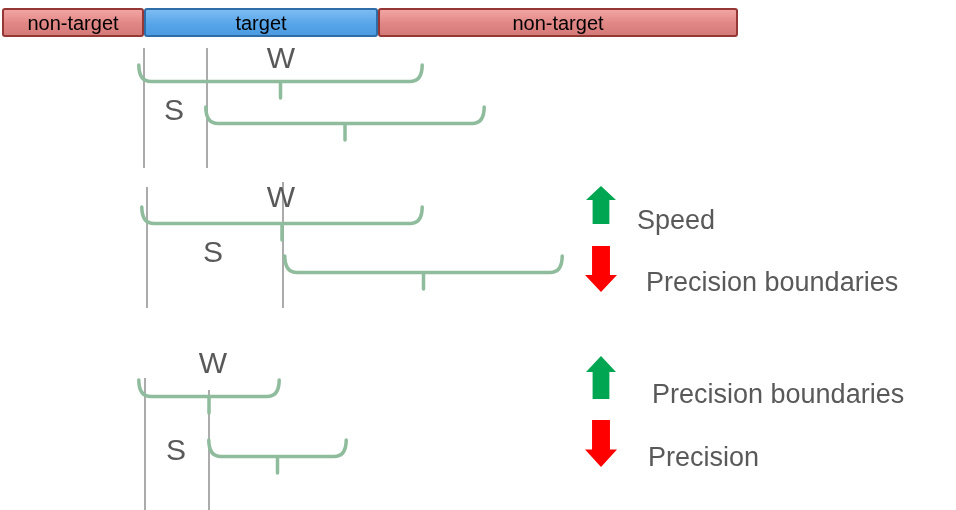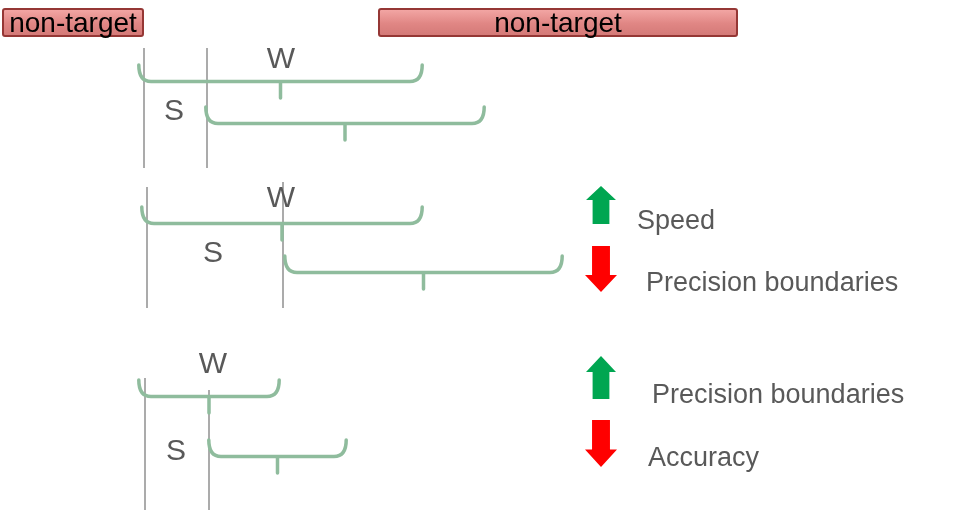--- a/index.html
+++ b/index.html
@@ -4,21 +4,21 @@
 <style>
   html,body{margin:0;padding:0;background:#ffffff;}
   #stage{
     position:relative;width:956px;height:510px;overflow:hidden;background:#ffffff;
     font-family:"Liberation Sans", sans-serif;
   }
   
   .bar-seg{
     position:absolute;top:8px;height:29px;box-sizing:border-box;
     border-radius:3px;display:flex;align-items:center;justify-content:center;
-    font-size:28px;color:var(--c-bar-text);line-height:1;
+    font-size:20px;color:var(--c-bar-text);line-height:1;
   }
   .bar-seg.non-target{
     background:linear-gradient(180deg, var(--c-non-target-fill-top) 0%, var(--c-non-target-fill) 55%, var(--c-non-target-fill-bottom) 100%);
     border:2px solid var(--c-non-target-border);
   }
   .bar-seg.target{
     background:linear-gradient(180deg, var(--c-target-fill-top) 0%, var(--c-target-fill) 60%, var(--c-target-fill-bottom) 100%);
     border:2px solid var(--c-target-border);
   }
   
@@ -45,20 +45,23 @@
     position:absolute;font-size:27px;color:var(--c-label-text);line-height:1.1;white-space:nowrap;margin-top:12px;
   }
 </style>
 </head>
 <body>
 
 <div id="stage">
 
   <div class="bar-seg non-target" style="left:2px;width:142px;">
     <span>non-target</span>
+  </div>
+  <div class="bar-seg target" style="left:144px;width:234px;">
+    <span>target</span>
   </div>
   <div class="bar-seg non-target" style="left:378px;width:360px;">
     <span>non-target</span>
   </div>
 
   <div class="vline" style="left:143px;top:48px;height:120px;"></div>
   <div class="vline" style="left:206px;top:48px;height:120px;"></div>
   <svg class="brace" style="left:137px;top:64px;" width="287" height="36" viewBox="0 0 287 36">
       <path d="M 1.8 1 Q 1.8 17.5 14 17.5 L 273 17.5 Q 285.2 17.5 285.2 1 M 143.5 17.5 L 143.5 34"></path>
     </svg>
@@ -93,15 +96,15 @@
   <div class="arrow up" style="left:586px;top:186px;width:30px;height:38px;"></div>
   <span class="anno-label" style="left:637px;top:194px;">Speed</span>
 
   <div class="arrow down" style="left:585px;top:246px;width:32px;height:46px;"></div>
   <span class="anno-label" style="left:646px;top:256px;">Precision boundaries</span>
 
   <div class="arrow up" style="left:586px;top:356px;width:30px;height:43px;"></div>
   <span class="anno-label" style="left:652px;top:368px;">Precision boundaries</span>
 
   <div class="arrow down" style="left:585px;top:420px;width:32px;height:47px;"></div>
-  <span class="anno-label" style="left:648px;top:431px;">Accuracy</span>
+  <span class="anno-label" style="left:648px;top:431px;">Precision</span>
 
 </div>
 
 </body></html>

